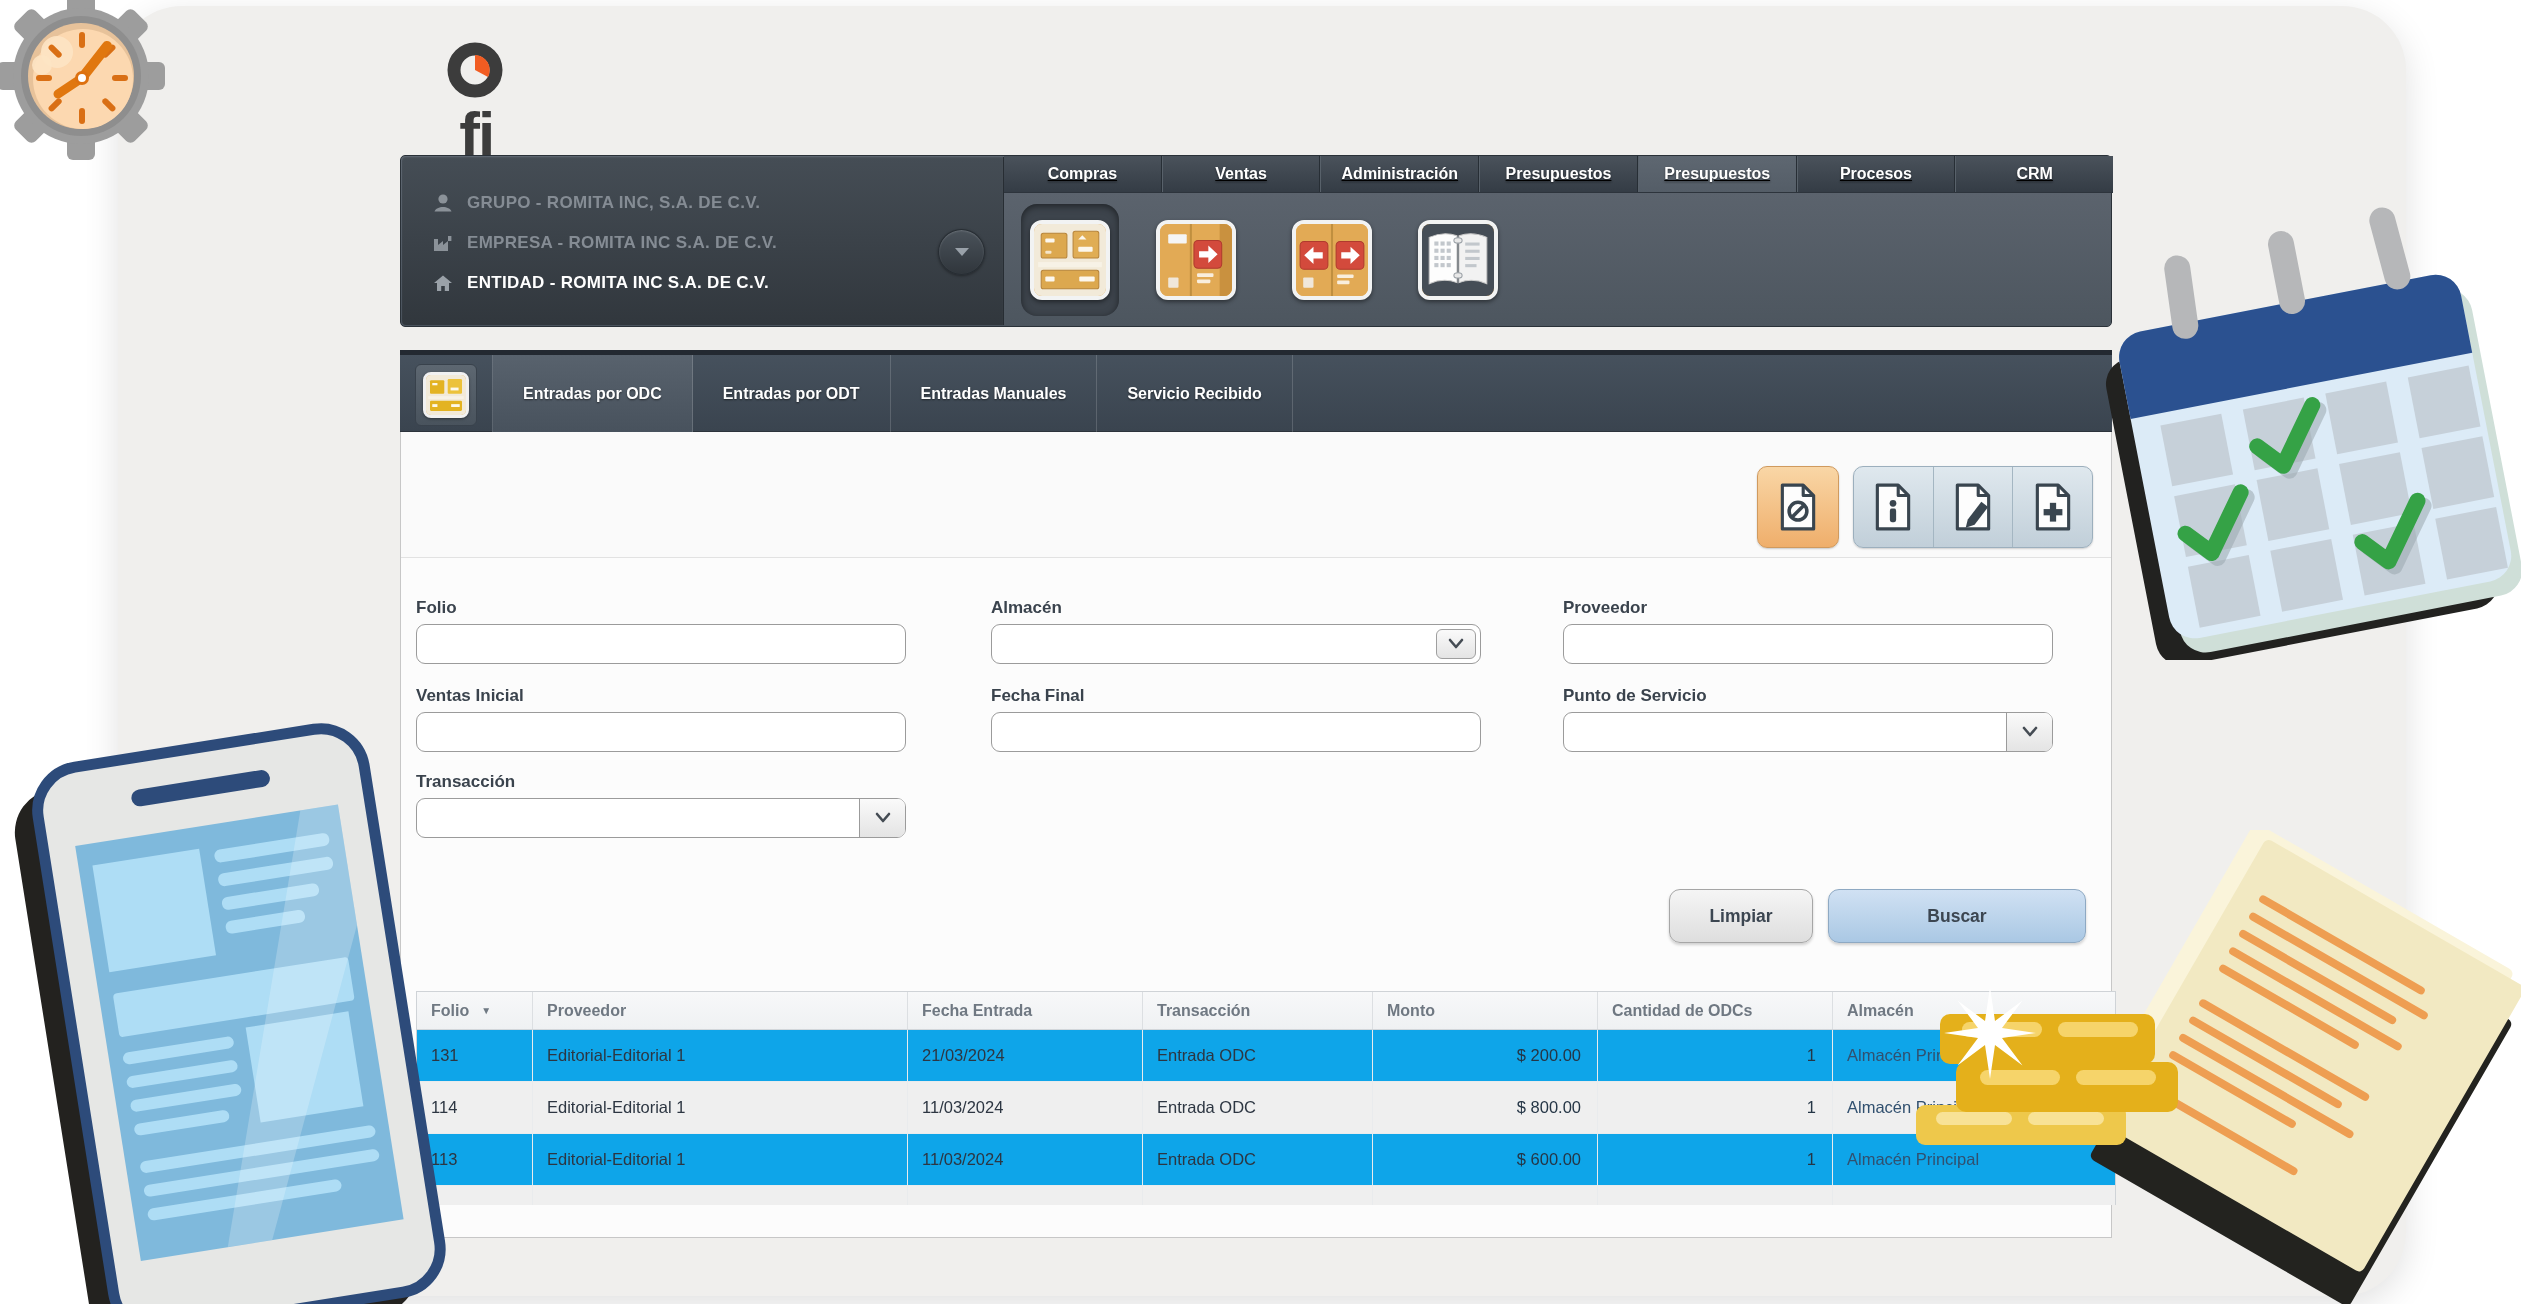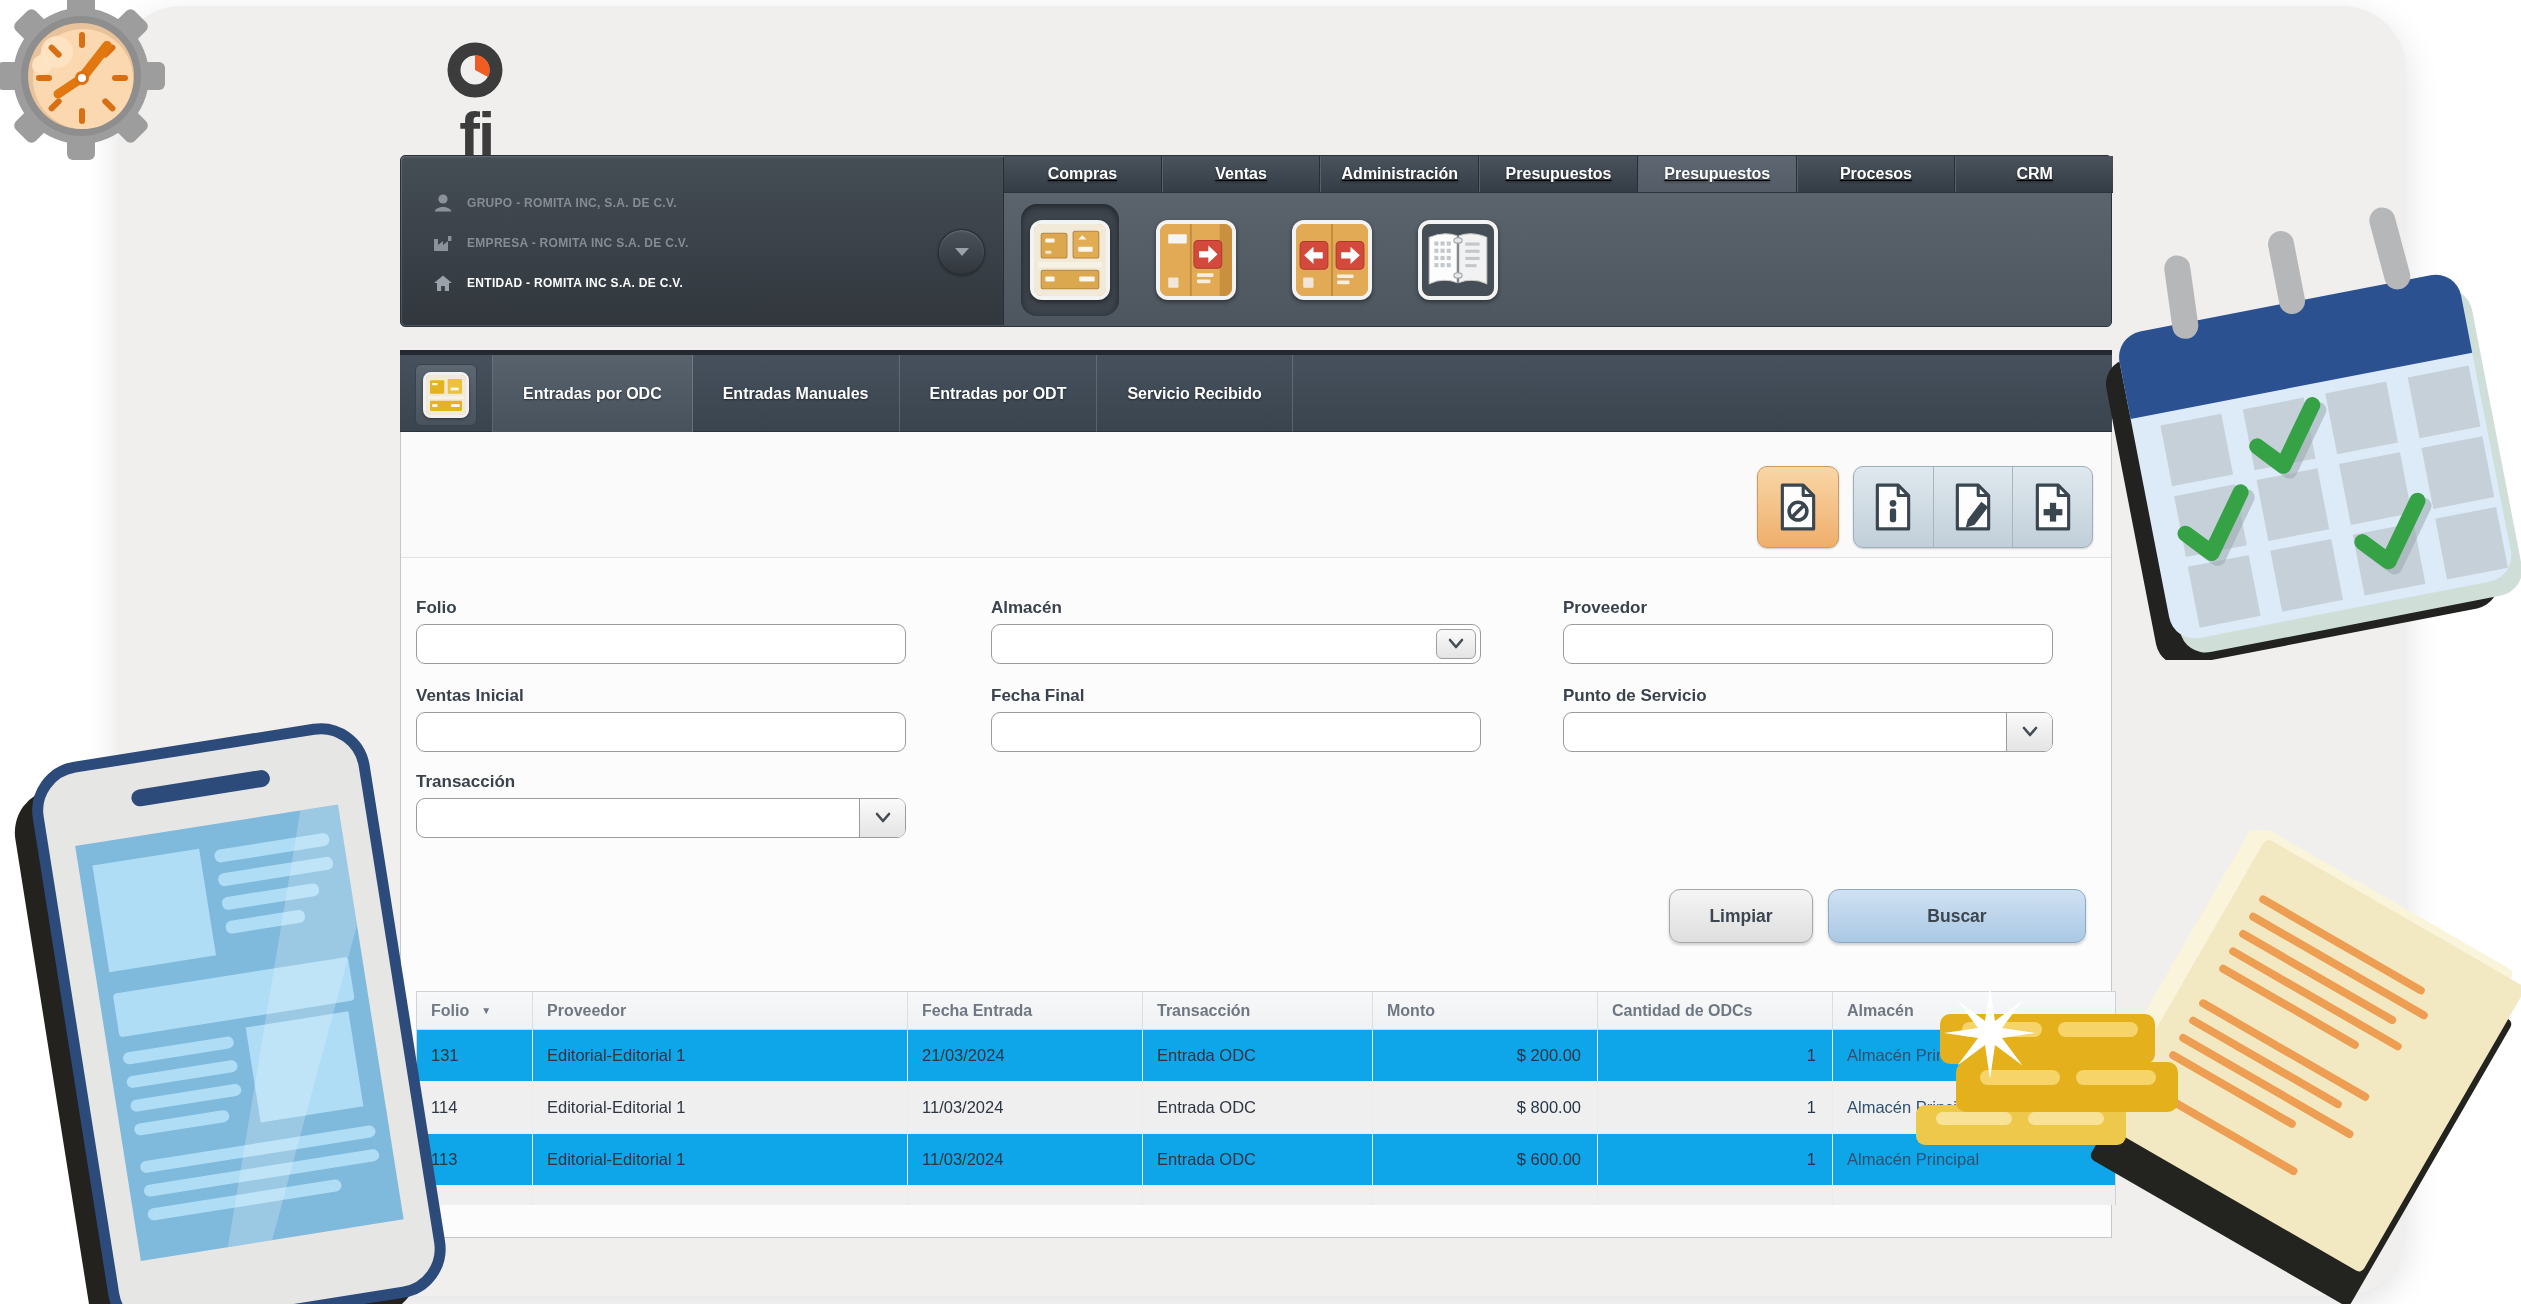--- a/index.html
+++ b/index.html
@@ -28,21 +28,21 @@
     border: 1px solid #2a3138; border-radius: 5px; z-index: 2;
   }
   .entity-panel {
     position: absolute; left: 1px; top: 1px; width: 602px; height: 168px;
     background: linear-gradient(180deg,#454d55,#31373d);
     border-radius: 4px 0 0 4px; border-right: 1px solid #272d33;
     box-shadow: inset 0 1px 2px rgba(255,255,255,.06);
   }
   .entity-row { position: absolute; left: 30px; display: flex; align-items: center; gap: 13px; height: 26px; }
   .entity-row svg { flex: 0 0 auto; }
-  .entity-row .lbl { font-size: 12px; font-weight: 700; color: #858c94; letter-spacing: .3px; white-space: nowrap; }
+  .entity-row .lbl { font-size: 17px; font-weight: 700; color: #858c94; letter-spacing: .3px; white-space: nowrap; }
   .entity-row.current .lbl { color: #ffffff; }
   .entity-dd {
     position: absolute; left: 536px; top: 72px; width: 47px; height: 46px; border-radius: 50%;
     background: linear-gradient(180deg,#4a525a,#30363c);
     border: 1px solid #272d33; box-shadow: inset 0 1px 2px rgba(255,255,255,.18), 0 1px 3px rgba(0,0,0,.4);
     display: flex; align-items: center; justify-content: center; cursor: pointer;
   }
   .entity-dd .tri { width:0; height:0; border-left:7px solid transparent; border-right:7px solid transparent; border-top:8px solid #99a1a9; }
   .nav-tabs { position: absolute; left: 603px; top: 0; width: 1109px; height: 37px; display: flex; border-bottom: 1px solid #2d343c; text-decoration: underline; }
   .nav-tab {
@@ -302,24 +302,24 @@
           <rect x="11" y="51" width="9" height="5" fill="#fff" opacity=".9"></rect>
           <rect x="44" y="51" width="15" height="5" fill="#fff" opacity=".9"></rect>
         </svg>
       </div>
     </div>
     <div class="subtabs">
       <div class="subtab active">
           <span>Entradas por ODC</span>
         </div>
       <div class="subtab">
+          <span>Entradas por ODT</span>
+        </div>
+      <div class="subtab">
           <span>Entradas Manuales</span>
-        </div>
-      <div class="subtab">
-          <span>Entradas por ODT</span>
         </div>
       <div class="subtab">
           <span>Servicio Recibido</span>
         </div>
     </div>
   </div>
 
   <div class="panel">
 
     <div class="toolbar-strip">

